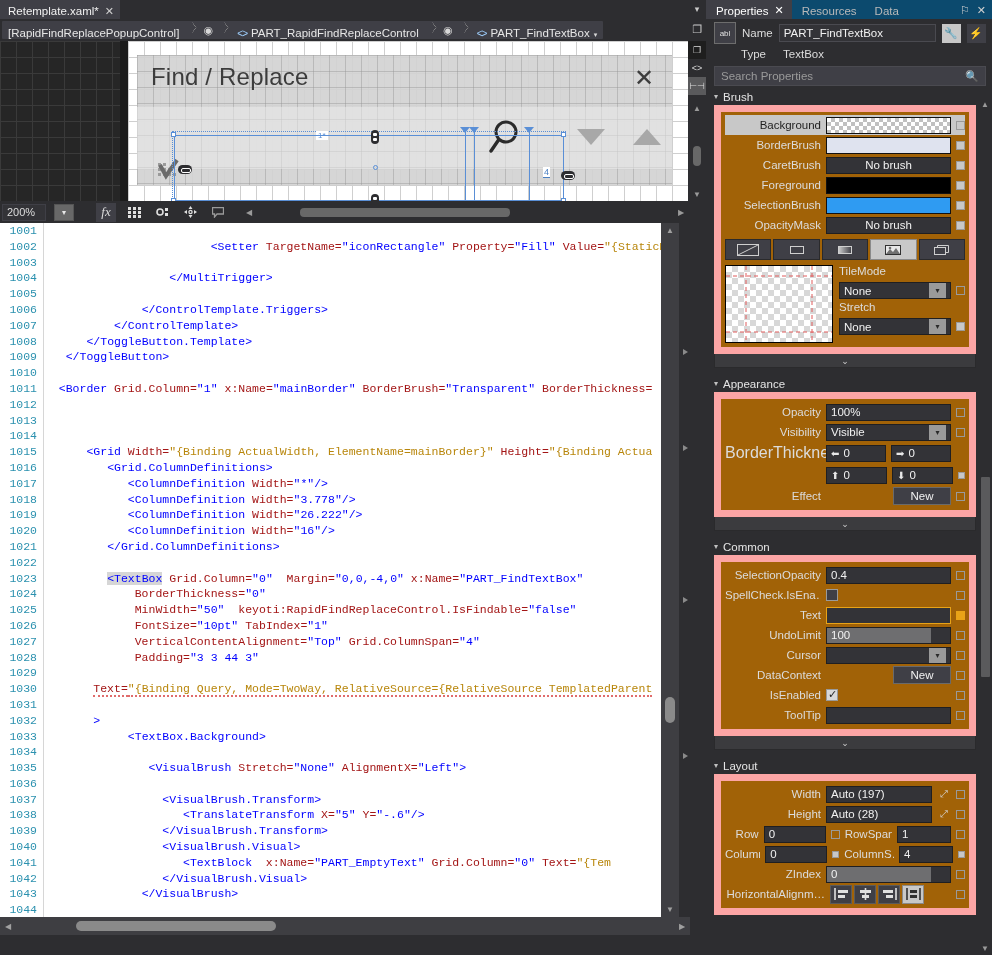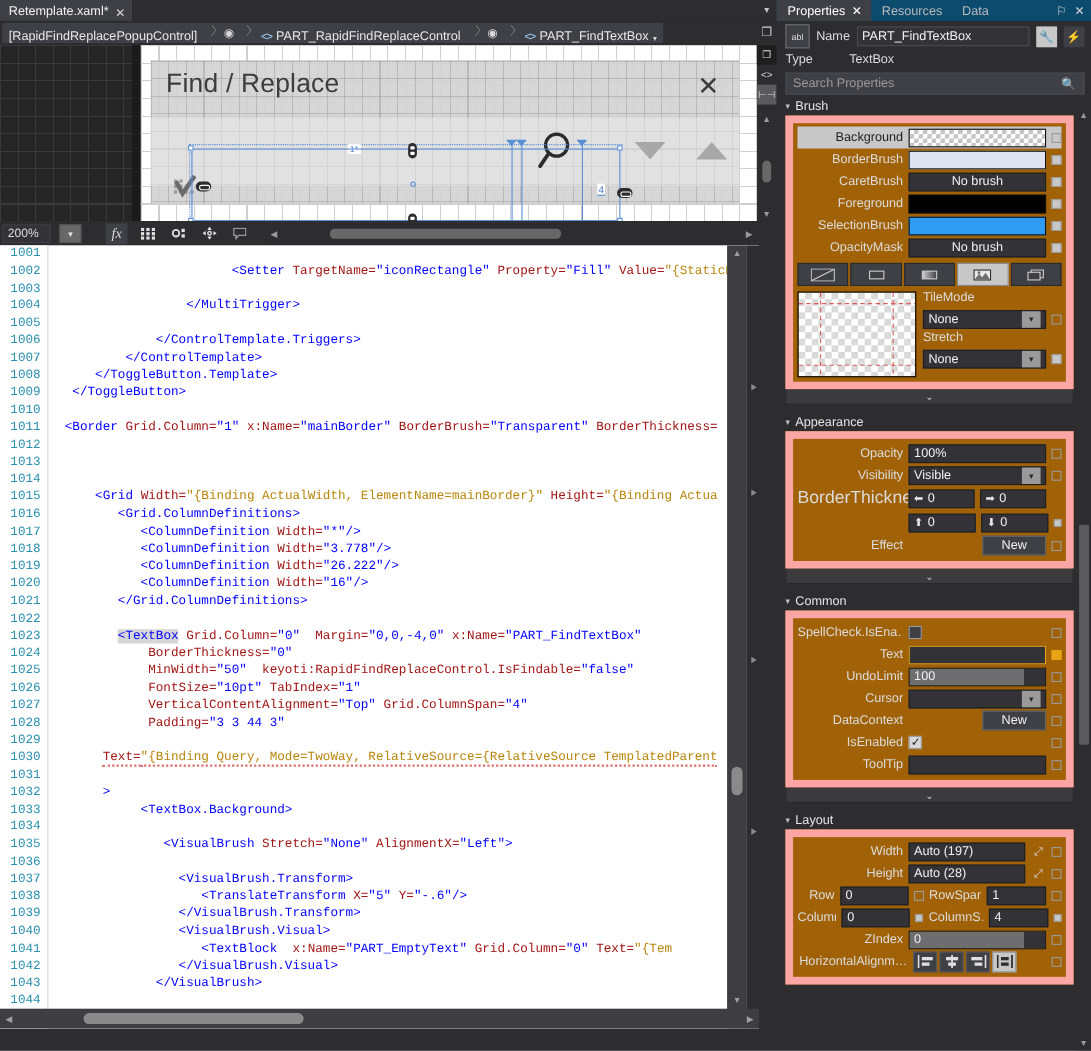--- a/index.html
+++ b/index.html
@@ -182,21 +182,21 @@
   .typeicon{ width:22px; height:22px; border:1px solid #6d6d6d; background:#3f3f46;
       display:flex;align-items:center;justify-content:center;font-size:8px;color:#e0e0e0;}
   .lbl{ color:#dcdcdc; font-size:11.5px; }
   .namefield{ flex:1; height:18px; background:#333337; border:1px solid #4a4a50; color:#f1f1f1;
       font-size:11.5px; padding:0 4px; display:flex; align-items:center; }
   .sqbtn{ width:19px; height:19px; display:flex;align-items:center;justify-content:center;
       font-size:11px; }
   .sqbtn.lite{ background:#c8c8c8; color:#303030; }
   .sqbtn.drk{ background:#3f3f46; color:#e8e8e8; }
   .type-row{ display:flex; align-items:center; height:18px; padding-left:8px; gap:6px; }
-  .type-row .lbl{ width:52px; }
+  .type-row .lbl{ width:52px; text-align:right; }
 
   .searchprops{ margin:3px 6px 0 8px; height:20px; background:#3f3f46; border:1px solid #4a4a50;
       display:flex;align-items:center; padding:0 6px; color:#9a9a9a; font-size:11.5px; }
   .searchprops .mag{ margin-left:auto; color:#e0e0e0; font-size:11px;}
   .arrange{ height:18px; display:flex; align-items:center; padding-left:8px;
       color:#cfcfcf; font-size:11.5px; }
   .arrange .caret{ margin-left:4px; font-size:7px; }
 
   .scroll-right{ position:absolute; right:0; top:97px; width:14px; bottom:0; background:#2d2d30; }
   .sr-arrow{ width:14px; height:14px; display:flex;align-items:center;justify-content:center;
@@ -704,20 +704,25 @@
       <div class="expander">⌄</div>
     </div>
 
     <div class="section" style="margin-top:7px;">
       <div class="sec-head">
         <span class="tri">▾</span>
         <span>Common</span>
       </div>
       <div class="sec-body">
         <div class="prow">
+          <span class="pl">SelectionOpacity</span>
+          <div class="pv">0.4</div>
+          <span class="dot"></span>
+        </div>
+        <div class="prow">
           <span class="pl">SpellCheck.IsEna…</span>
           <span class="chk"></span>
           <span style="flex:1"></span>
           <span class="dot"></span>
         </div>
         <div class="prow">
           <span class="pl">Text</span>
           <div class="pv txtfocus"></div>
           <span class="dot gold"></span>
         </div>

